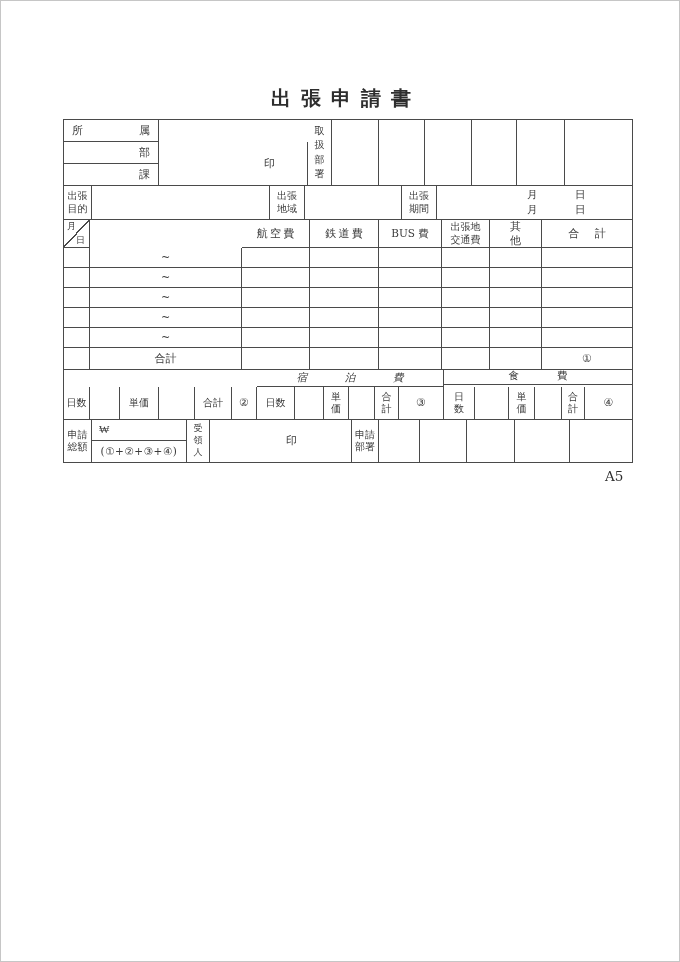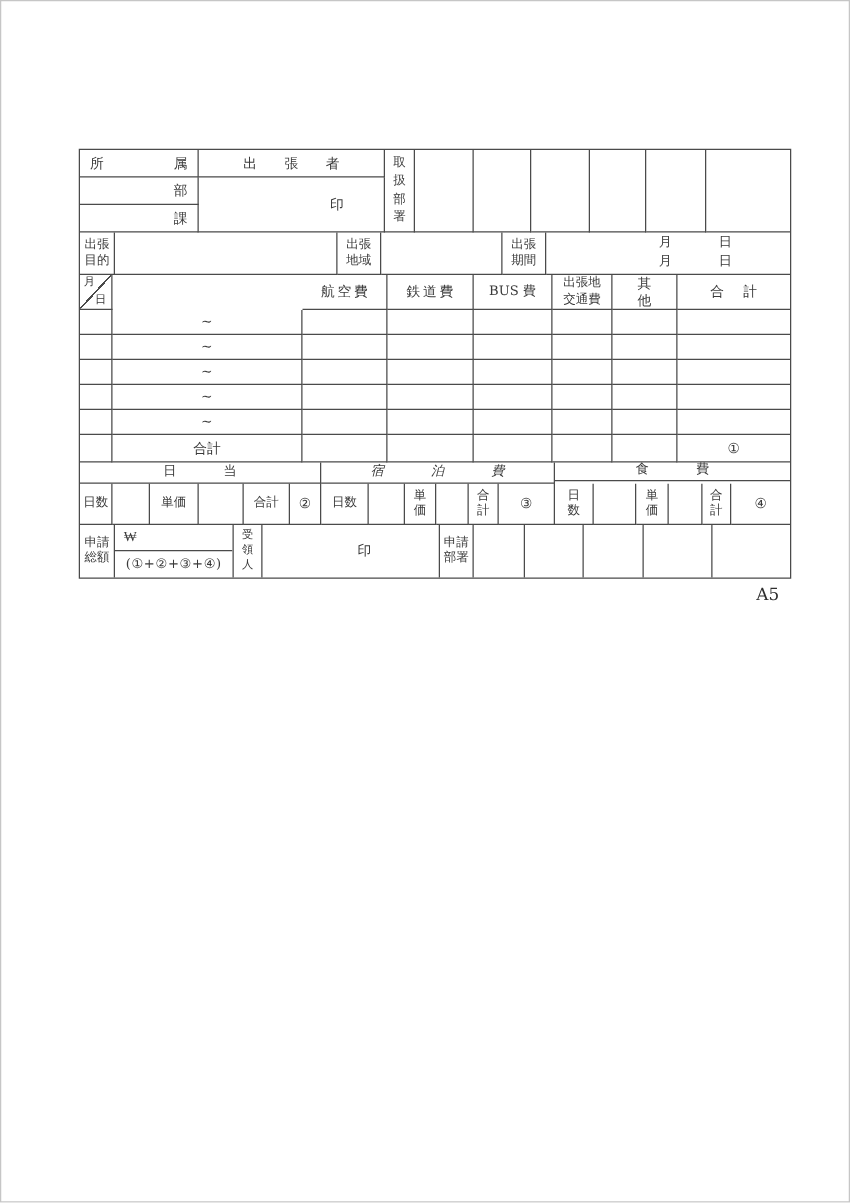--- a/index.html
+++ b/index.html
@@ -57,31 +57,31 @@
     font-size:10.5px; letter-spacing:0.05em;
   }
   .amount-wrap { flex-direction:column; align-items:stretch; justify-content:flex-start; padding:0; }
   .a5 { position:absolute; left:604px; top:467px; font-size:13.5px; color:#2e2e2e; }
 </style>
 </head>
 <body>
 
 <div class="page">
 
+  <div class="title">出張申請書</div>
 
   <div class="form">
 
     <div class="c between" style="left:0;top:0;width:95px;height:22px;">
       <span>所</span>
       <span>属</span>
     </div>
     <div class="c right" style="left:0;top:22px;width:95px;height:22px;padding-right:8px;">部</div>
     <div class="c right" style="left:0;top:44px;width:95px;height:22px;padding-right:8px;">課</div>
 
-    <div class="c ls2" style="left:95px;top:0;width:149px;height:22px;">出張者</div>
     <div class="c right" style="left:95px;top:22px;width:149px;height:44px;padding-right:32px;">印</div>
 
     <div class="c f10 vtext" style="left:244px;top:0;width:24px;height:66px;">取
 扱
 部
 署</div>
 
     <div class="c" style="left:268px;top:0;width:47px;height:66px;"></div>
     <div class="c" style="left:315px;top:0;width:46px;height:66px;"></div>
     <div class="c" style="left:361px;top:0;width:47px;height:66px;"></div>
@@ -171,21 +171,20 @@
 
     <div class="c" style="left:0;top:228px;width:26px;height:22px;"></div>
     <div class="c" style="left:26px;top:228px;width:152px;height:22px;">合計</div>
     <div class="c" style="left:178px;top:228px;width:68px;height:22px;"></div>
     <div class="c" style="left:246px;top:228px;width:69px;height:22px;"></div>
     <div class="c" style="left:315px;top:228px;width:63px;height:22px;"></div>
     <div class="c" style="left:378px;top:228px;width:48px;height:22px;"></div>
     <div class="c" style="left:426px;top:228px;width:52px;height:22px;"></div>
     <div class="c nr" style="left:478px;top:228px;width:90px;height:22px;">①</div>
 
-    <div class="c ls36 f105" style="left:0;top:250px;width:193px;height:17px;">日当</div>
     <div class="c ls36 f105" style="left:193px;top:250px;width:187px;height:17px;font-style:italic;">宿泊費</div>
     <div class="c nr ls36 f105" style="left:380px;top:248px;width:188px;height:17px;">食費</div>
 
     <div class="c f10" style="left:0;top:267px;width:26px;height:33px;">日数</div>
     <div class="c" style="left:26px;top:267px;width:30px;height:33px;"></div>
     <div class="c f10" style="left:56px;top:267px;width:39px;height:33px;">単価</div>
     <div class="c" style="left:95px;top:267px;width:36px;height:33px;"></div>
     <div class="c f10" style="left:131px;top:267px;width:37px;height:33px;">合計</div>
     <div class="c" style="left:168px;top:267px;width:25px;height:33px;">②</div>
 

